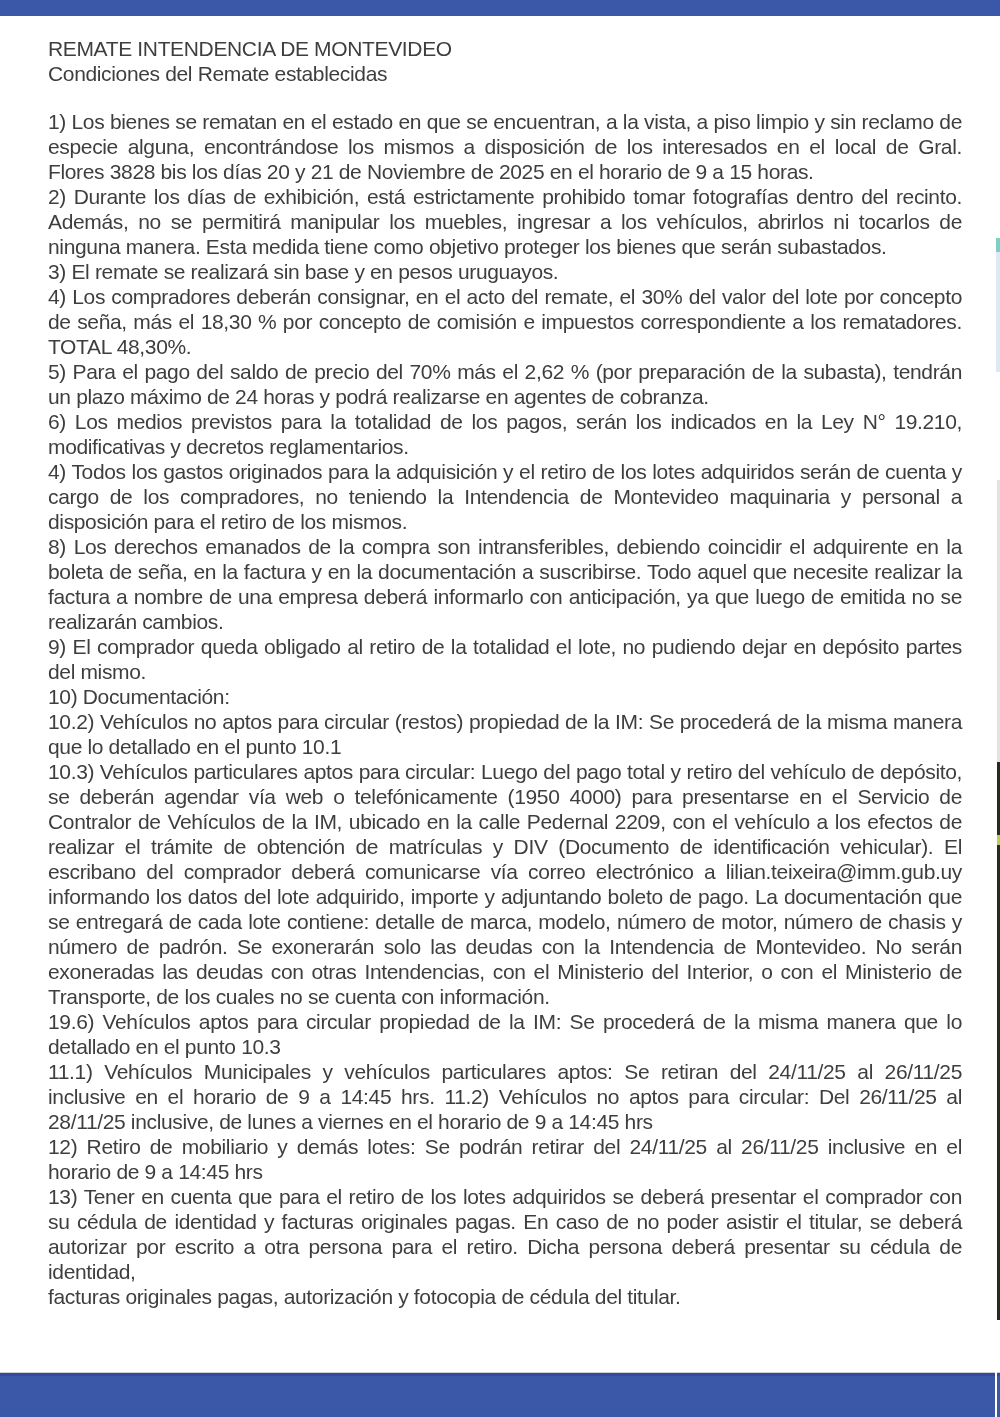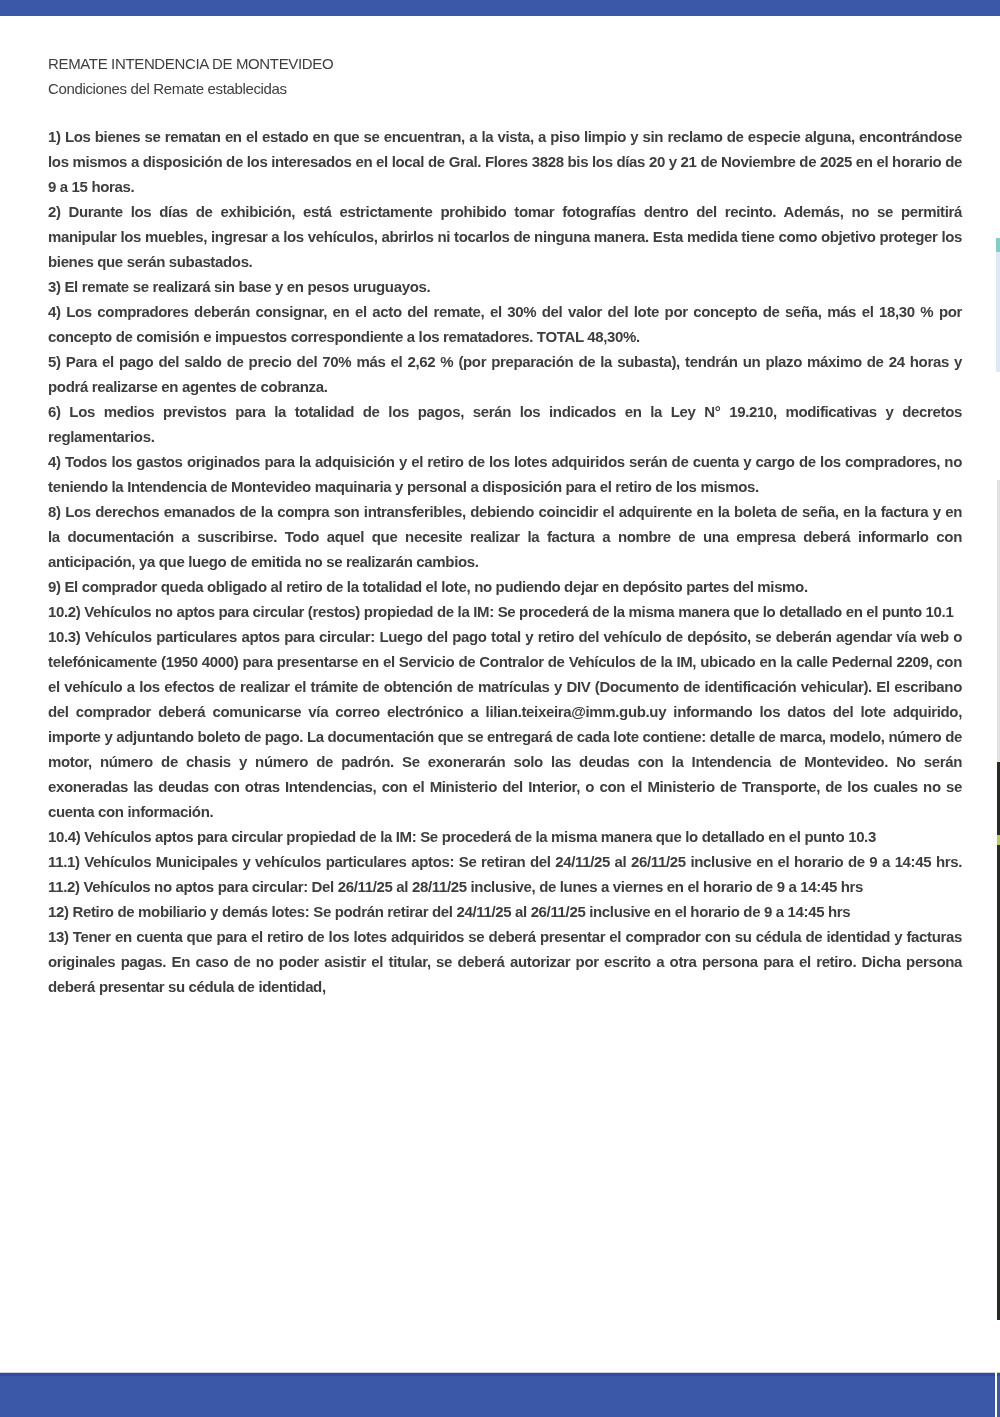--- a/index.html
+++ b/index.html
@@ -35,36 +35,35 @@
     position: absolute;
     top: 1372px;
     right: 3px;
     width: 2px;
     height: 45px;
     background: #ffffff;
   }
   .doc {
     position: absolute;
     left: 48px;
-    top: 51px;
+    top: 36px;
     width: 914px;
-    font-size: 15px;
+    font-size: 21px;
     line-height: 25px;
     letter-spacing: -0.35px;
   }
   .doc-header div {
     white-space: nowrap;
   }
   .conditions {
     margin-top: 23px;
   }
   .para {
     margin: 0;
     text-align: justify;
-    font-weight: bold;
   }
   
   .sliver {
     position: absolute;
     right: 0;
   }
   .sliver-teal      { top: 238px;  height: 14px;  width: 4px; background: #7fcfc9; }
   .sliver-lightblue { top: 252px;  height: 120px; width: 4px; background: #dde9f4; }
   .sliver-gray      { top: 480px;  height: 282px; width: 3px; background: #e2e2e2; }
   .sliver-dark      { top: 762px;  height: 558px; width: 3px; background: #262b22; }
@@ -83,26 +82,28 @@
   <section class="conditions">
       <p class="para">1) Los bienes se rematan en el estado en que se encuentran, a la vista, a piso limpio y sin reclamo de especie alguna, encontrándose los mismos a disposición de los interesados en el local de Gral. Flores 3828 bis los días 20 y 21 de Noviembre de 2025 en el horario de 9 a 15 horas.</p>
       <p class="para">2) Durante los días de exhibición, está estrictamente prohibido tomar fotografías dentro del recinto. Además, no se permitirá manipular los muebles, ingresar a los vehículos, abrirlos ni tocarlos de ninguna manera. Esta medida tiene como objetivo proteger los bienes que serán subastados.</p>
       <p class="para">3) El remate se realizará sin base y en pesos uruguayos.</p>
       <p class="para">4) Los compradores deberán consignar, en el acto del remate, el 30% del valor del lote por concepto de seña, más el 18,30 % por concepto de comisión e impuestos correspondiente a los rematadores. TOTAL 48,30%.</p>
       <p class="para">5) Para el pago del saldo de precio del 70% más el 2,62 % (por preparación de la subasta), tendrán un plazo máximo de 24 horas y podrá realizarse en agentes de cobranza.</p>
       <p class="para">6) Los medios previstos para la totalidad de los pagos, serán los indicados en la Ley N° 19.210, modificativas y decretos reglamentarios.</p>
       <p class="para">4) Todos los gastos originados para la adquisición y el retiro de los lotes adquiridos serán de cuenta y cargo de los compradores, no teniendo la Intendencia de Montevideo maquinaria y personal a disposición para el retiro de los mismos.</p>
       <p class="para">8) Los derechos emanados de la compra son intransferibles, debiendo coincidir el adquirente en la boleta de seña, en la factura y en la documentación a suscribirse. Todo aquel que necesite realizar la factura a nombre de una empresa deberá informarlo con anticipación, ya que luego de emitida no se realizarán cambios.</p>
       <p class="para">9) El comprador queda obligado al retiro de la totalidad el lote, no pudiendo dejar en depósito partes del mismo.</p>
+      <p class="para">10) Documentación:</p>
       <p class="para">10.2) Vehículos no aptos para circular (restos) propiedad de la IM: Se procederá de la misma manera que lo detallado en el punto 10.1</p>
       <p class="para">10.3) Vehículos particulares aptos para circular: Luego del pago total y retiro del vehículo de depósito, se deberán agendar vía web o telefónicamente (1950 4000) para presentarse en el Servicio de Contralor de Vehículos de la IM, ubicado en la calle Pedernal 2209, con el vehículo a los efectos de realizar el trámite de obtención de matrículas y DIV (Documento de identificación vehicular). El escribano del comprador deberá comunicarse vía correo electrónico a lilian.teixeira@imm.gub.uy informando los datos del lote adquirido, importe y adjuntando boleto de pago. La documentación que se entregará de cada lote contiene: detalle de marca, modelo, número de motor, número de chasis y número de padrón. Se exonerarán solo las deudas con la Intendencia de Montevideo. No serán exoneradas las deudas con otras Intendencias, con el Ministerio del Interior, o con el Ministerio de Transporte, de los cuales no se cuenta con información.</p>
-      <p class="para">10.4) Vehículos aptos para circular propiedad de la IM: Se procederá de la misma manera que lo detallado en el punto 10.3</p>
+      <p class="para">19.6) Vehículos aptos para circular propiedad de la IM: Se procederá de la misma manera que lo detallado en el punto 10.3</p>
       <p class="para">11.1) Vehículos Municipales y vehículos particulares aptos: Se retiran del 24/11/25 al 26/11/25 inclusive en el horario de 9 a 14:45 hrs. 11.2) Vehículos no aptos para circular: Del 26/11/25 al 28/11/25 inclusive, de lunes a viernes en el horario de 9 a 14:45 hrs</p>
       <p class="para">12) Retiro de mobiliario y demás lotes: Se podrán retirar del 24/11/25 al 26/11/25 inclusive en el horario de 9 a 14:45 hrs</p>
       <p class="para">13) Tener en cuenta que para el retiro de los lotes adquiridos se deberá presentar el comprador con su cédula de identidad y facturas originales pagas. En caso de no poder asistir el titular, se deberá autorizar por escrito a otra persona para el retiro. Dicha persona deberá presentar su cédula de identidad,</p>
+      <p class="para">facturas originales pagas, autorización y fotocopia de cédula del titular.</p>
     </section>
 </main>
 
 <div class="bottombar"></div>
 <div class="bottombar-gap"></div>
 
 <div class="sliver sliver-teal"></div>
 <div class="sliver sliver-lightblue"></div>
 <div class="sliver sliver-gray"></div>
 <div class="sliver sliver-dark"></div>

